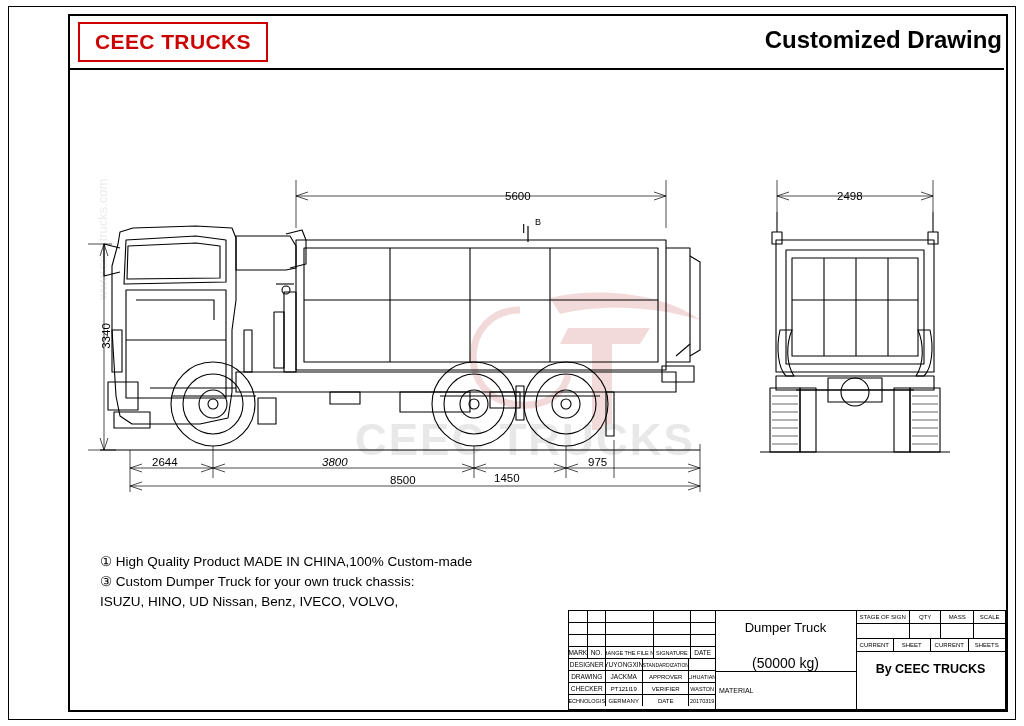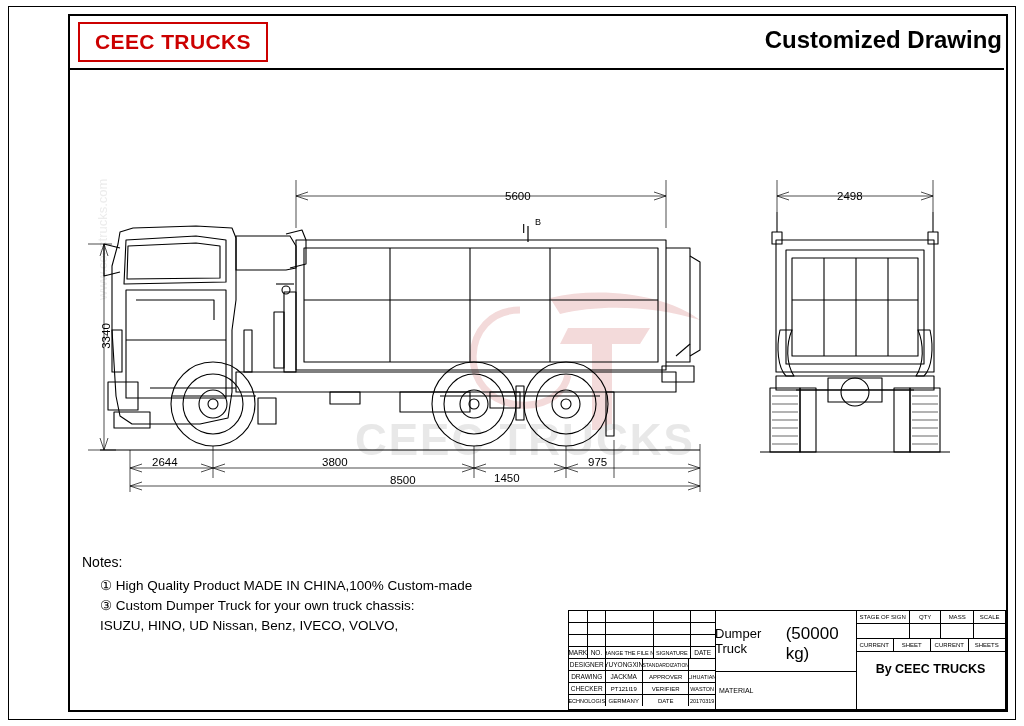--- a/index.html
+++ b/index.html
@@ -78,25 +78,25 @@
   .tb-row{display:flex;border-bottom:1px solid #000;height:11px;align-items:center;}
   .tb-row:last-child{border-bottom:none;}
   .tb-cell{
     border-right:1px solid #000;height:100%;display:flex;align-items:center;
     justify-content:center;font-size:6.5px;overflow:hidden;white-space:nowrap;
   }
   .tb-cell:last-child{border-right:none;}
   .tb-blank-row{height:11px;border-bottom:1px solid #000;display:flex;}
 
   .tb-mid-top{
-    height:60px;display:flex;flex-direction:row;align-items:center;justify-content:flex-end;
+    height:60px;display:flex;flex-direction:column;align-items:center;justify-content:flex-end;
     border-bottom:1px solid #000;
   }
   .tb-mid-top .t1{font-size:13px;}
-  .tb-mid-top .t2{font-size:17px;margin-top:5px;}
+  .tb-mid-top .t2{font-size:14px;margin-top:20px;}
   .tb-mid-bot{height:37px;display:flex;align-items:center;padding-left:4px;font-size:7px;}
 
   .tb-right-top{
     height:26px;border-bottom:1px solid #000;display:flex;align-items:center;justify-content:center;
     font-size:10.5px;
   }
   .tb-right-hdr{height:12px;border-bottom:1px solid #000;display:flex;}
   .tb-right-blank{height:14px;border-bottom:1px solid #000;display:flex;}
   .tb-right-cur{height:12px;border-bottom:1px solid #000;display:flex;}
   .tb-right-bot{height:33px;display:flex;align-items:center;justify-content:center;font-size:12.5px;font-weight:bold;}
@@ -262,30 +262,29 @@
         <path d="M777 196 L 789 192 M777 196 L 789 200 M933 196 L 921 192 M933 196 L 921 200"></path>
       </g>
 
       <path d="M528 226 L 528 242" stroke-width="1.2"></path>
     </g>
   </svg>
 
   <div class="dim-label" style="left:505px;top:190px;">5600</div>
   <div class="dim-label rot" style="left:86px;top:330px;width:40px;text-align:center;">3340</div>
   <div class="dim-label" style="left:152px;top:456px;">2644</div>
-  <div class="dim-label" style="left:322px;top:456px;">3800</div>
+  <div class="dim-label" style="left:322px;top:456px;font-style:italic;">3800</div>
   <div class="dim-label" style="left:494px;top:472px;">1450</div>
   <div class="dim-label" style="left:588px;top:456px;">975</div>
   <div class="dim-label" style="left:390px;top:474px;text-align:right;">8500</div>
   <div class="dim-label" style="left:837px;top:190px;">2498</div>
   <div class="dim-label" style="left:522px;top:222px;font-size:12px;">I</div>
   <div class="dim-label" style="left:535px;top:217px;font-size:9px;">B</div>
 
   <div class="notes">
-    <div class="n-title">Notes:</div>
     <div class="n-line">① High Quality Product MADE IN CHINA,100% Custom-made</div>
     <div class="n-line">③ Custom Dumper Truck for your own truck chassis:</div>
     <div class="n-sub">ISUZU, HINO, UD Nissan, Benz, IVECO, VOLVO,</div>
   </div>
 
   <div class="titleblock">
 
     <div class="tb-left">
       <div class="tb-blank-row">
         <div class="tb-cell" style="width:18px"></div>

